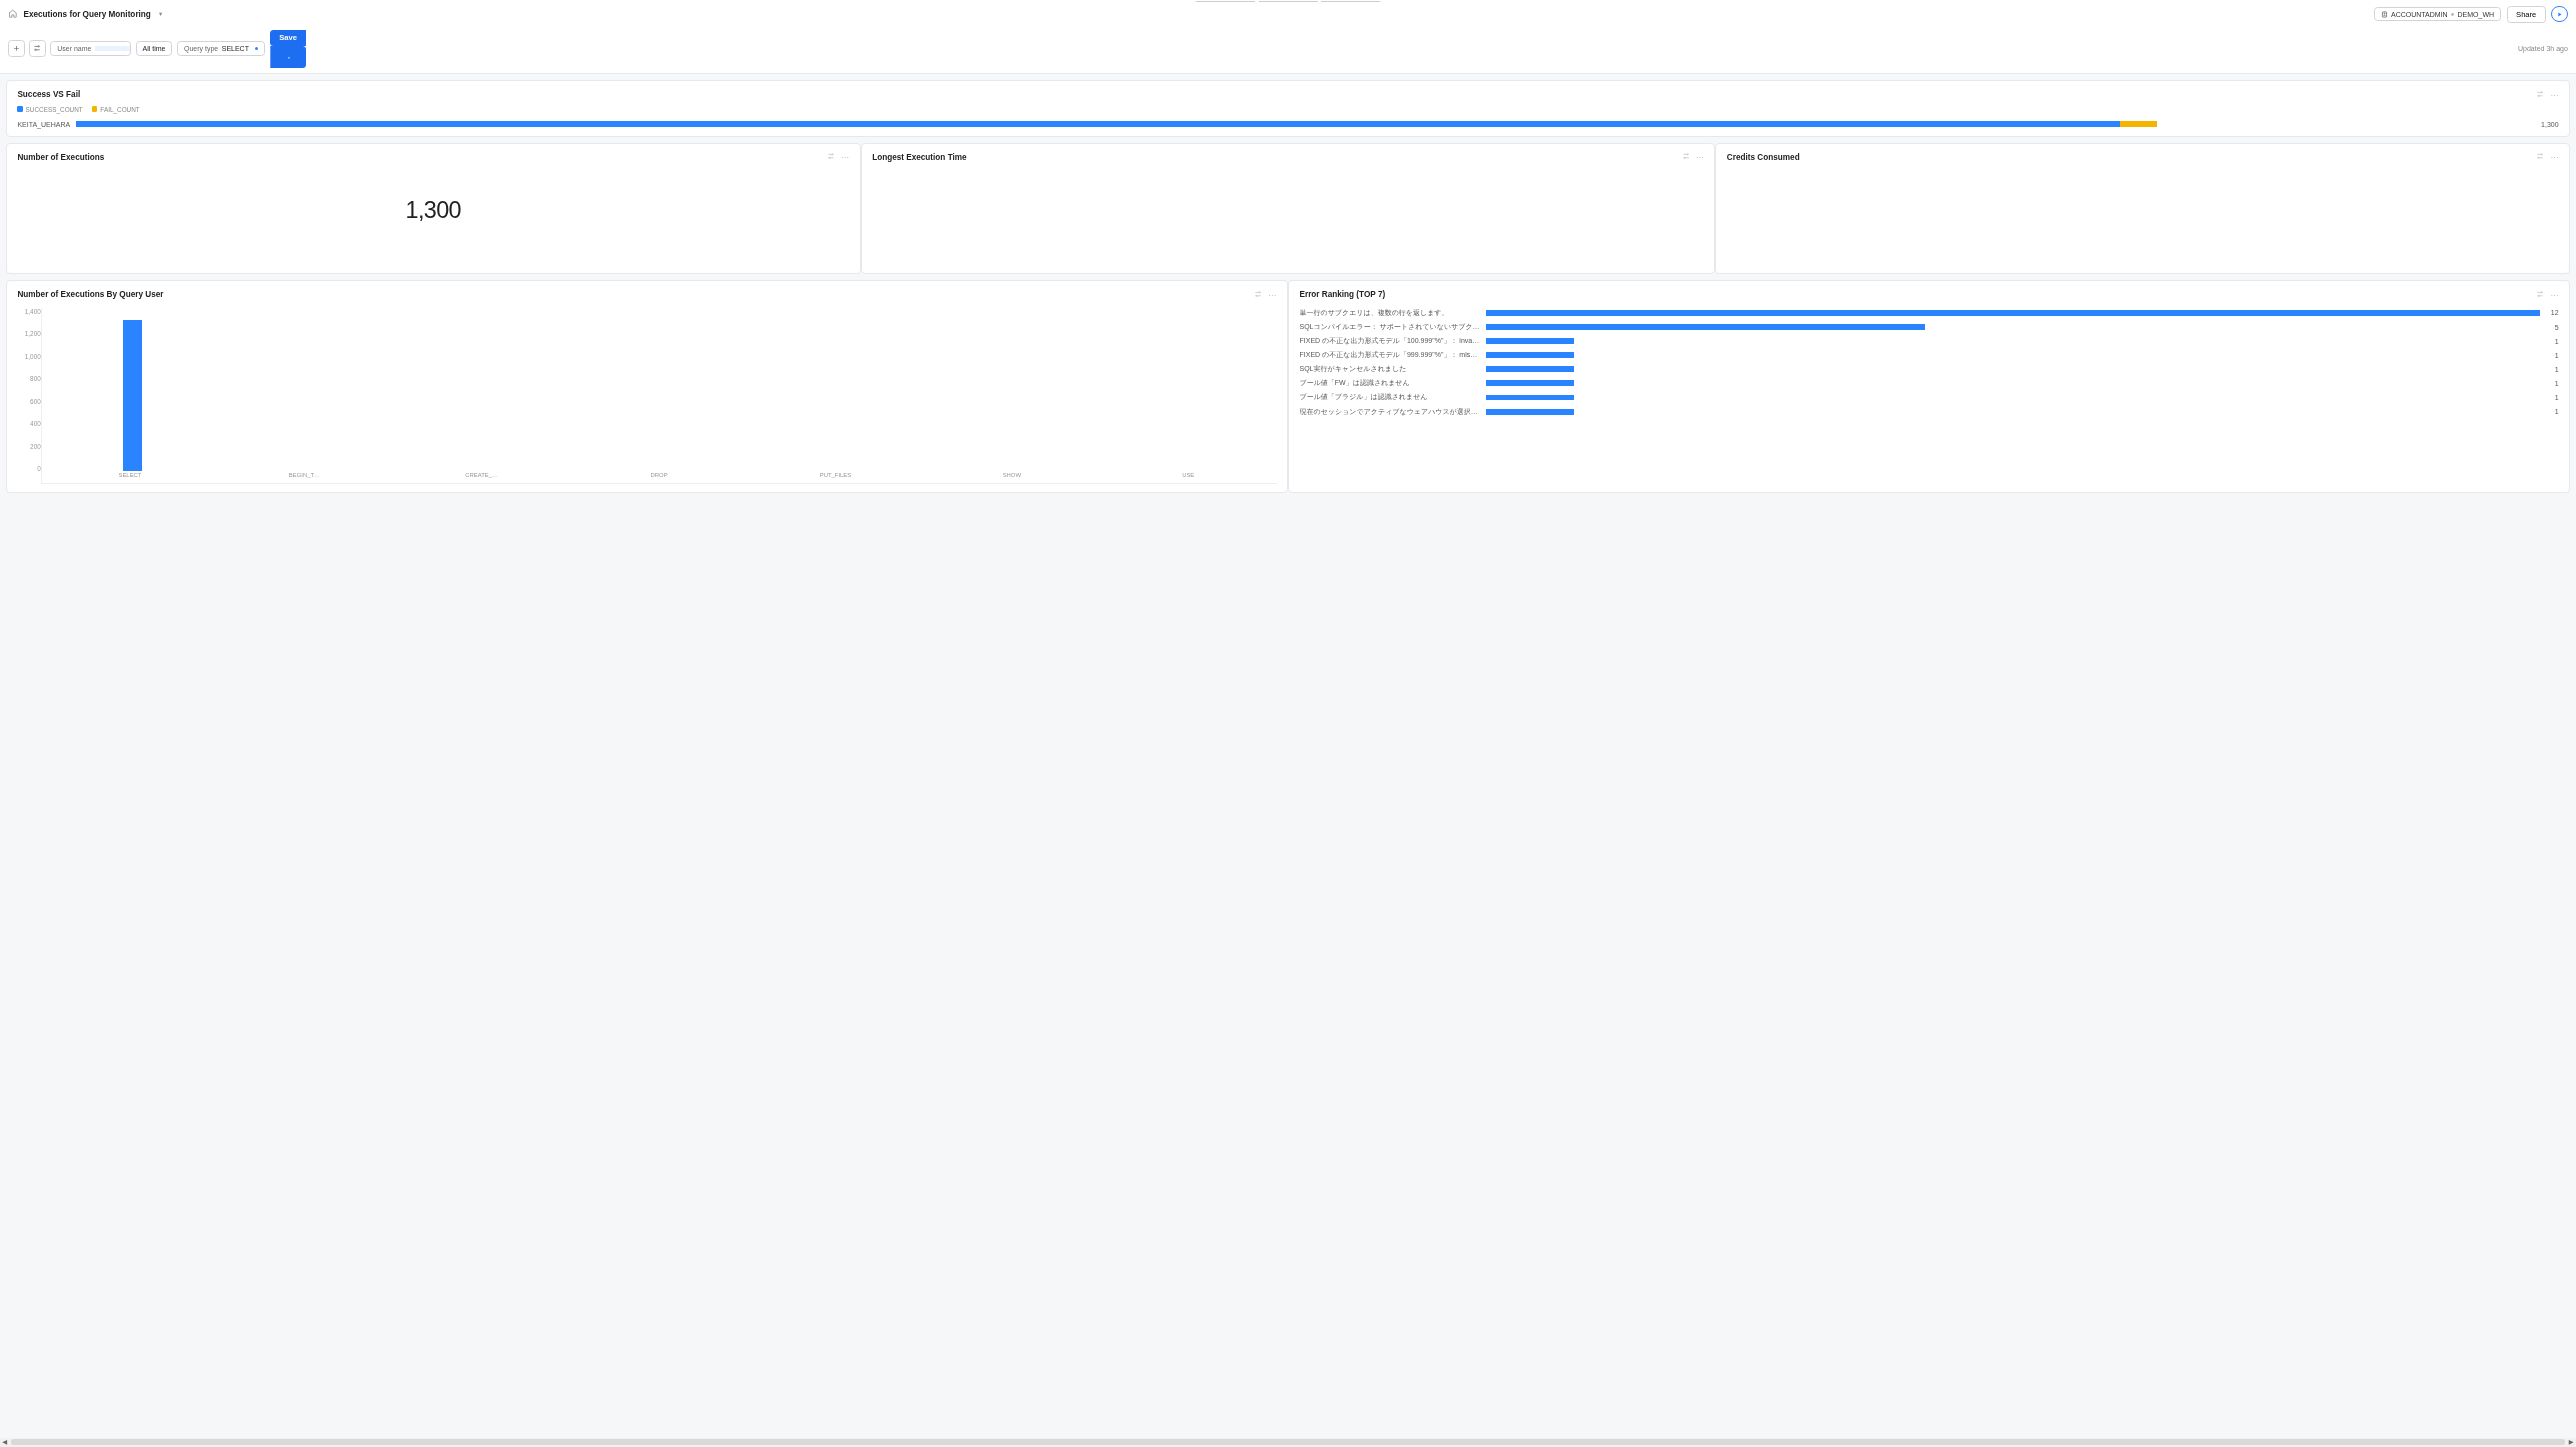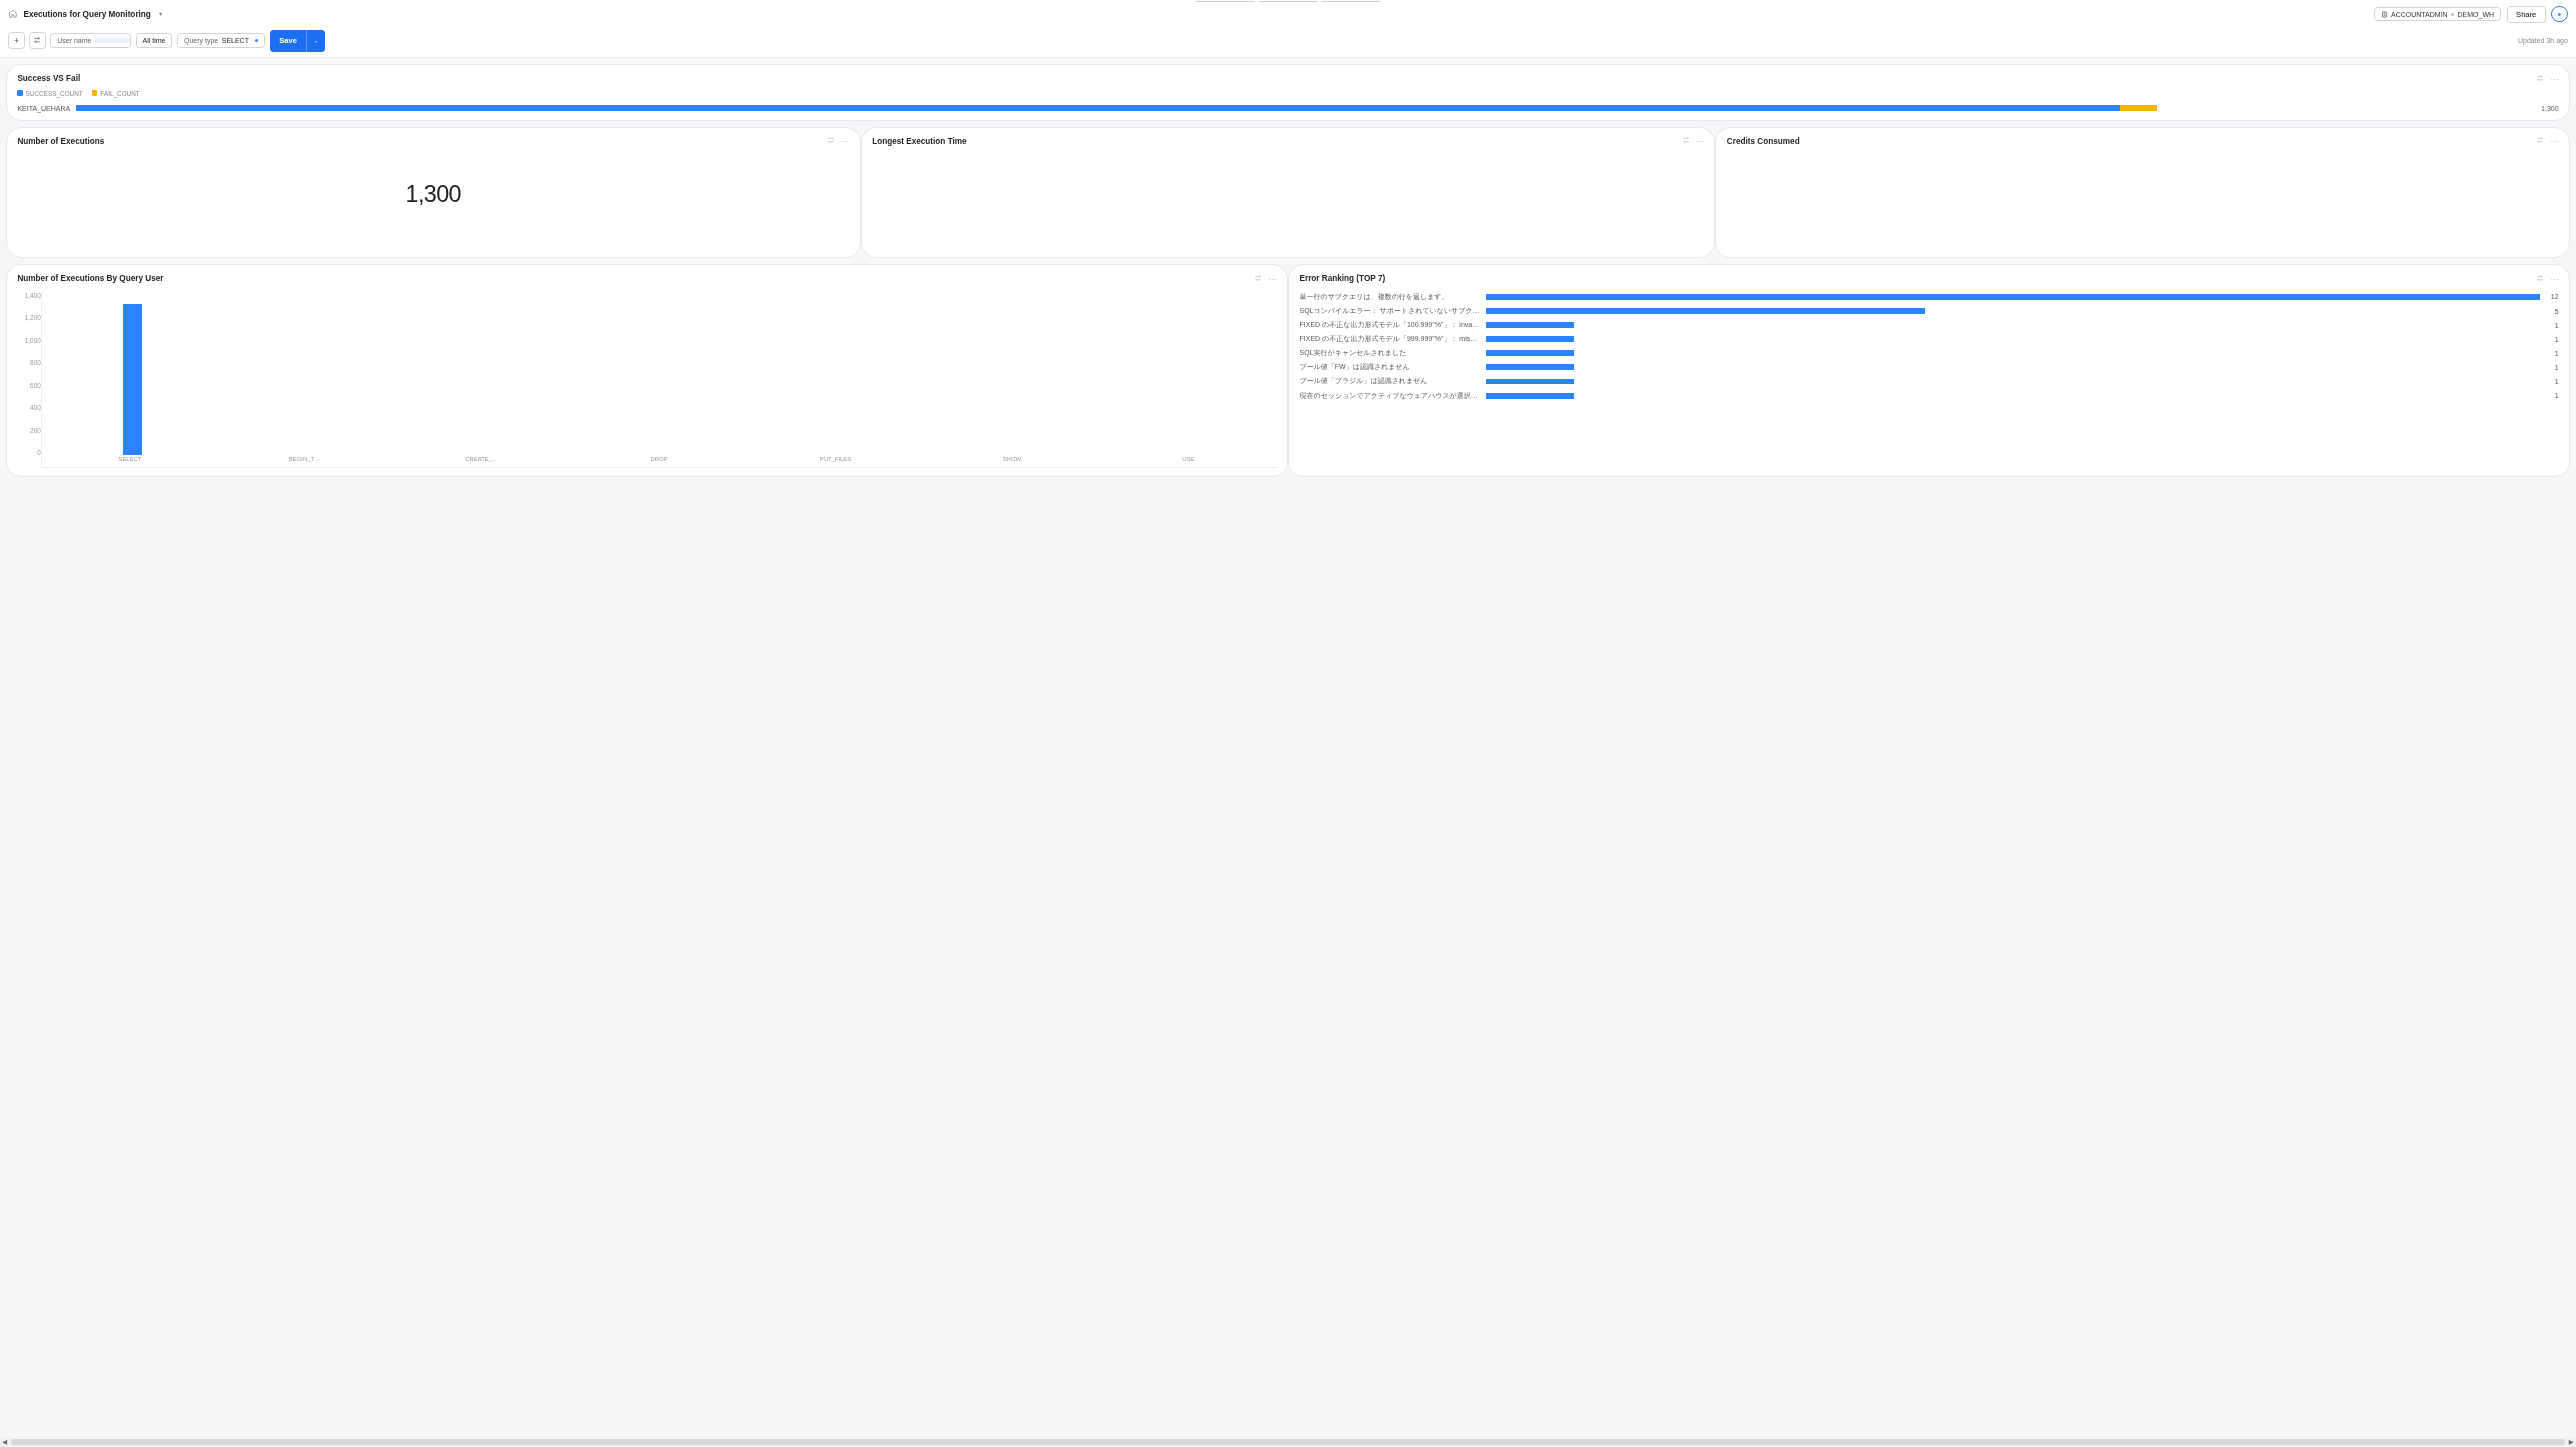--- a/index.html
+++ b/index.html
@@ -56,41 +56,41 @@
     border:0.6px solid #d0d4da;border-radius:3.5px;
     padding:2.9px 5.9px;font-size:7px;background:#fff;cursor:pointer;
     color:#555;
   }
   .filter-chip .chip-label { color:#666; }
   .filter-chip .chip-value { color:#222; }
   .filter-chip .blue-dot { width:3.5px;height:3.5px;border-radius:50%;background:#2a84ff;margin-left:2.3px; }
   .user-chip { display:flex;align-items:center;border:0.6px solid #d0d4da;border-radius:3.5px;overflow:hidden; }
   .user-chip .chip-label { padding:2.9px 3.5px 2.9px 5.9px;color:#666;font-size:7px; }
   .user-chip .chip-value-box { background:#eaf2ff;padding:2.9px 17.6px 2.9px 4.7px;color:#4a6;min-width:35px; }
-  .save-group { display:flex; }
+  .save-group { display:flex;flex-direction:column; }
   .save-btn {
     background:#1d6ef0;color:#fff;border:none;
     padding:3.5px 9.4px;font-size:7.6px;font-weight:600;
     border-radius:3.5px 0 0 3.5px;cursor:pointer;
   }
   .save-caret-btn {
     background:#1d6ef0;color:#fff;border:none;border-left:0.6px solid rgba(255,255,255,.3);
     padding:3.5px 5.9px;border-radius:0 3.5px 3.5px 0;cursor:pointer;
   }
   .updated-text { color:#888;font-size:7px; }
 
   
   .dash-body {
     background:#f6f7f9;
     padding: 5.9px;
     height: calc(100% - 53px);
     overflow:auto;
   }
   .tile {
-    background:#fff;border:0.6px solid #e6e8eb;border-radius:15px;
+    background:#fff;border:0.6px solid #e6e8eb;border-radius:4px;
     padding:8.2px 10.5px;
   }
   .tile-header { display:flex;align-items:center; }
   .tile-title { font-weight:600;font-size:8.2px;color:#222;flex:1; }
   .tile-icon { color:#bbb;margin-left:5.9px;cursor:pointer;font-size:8.2px; }
 
   .row { display:flex;gap:0;margin-bottom:5.9px; }
   .row > .tile { flex:1; }
 
   

